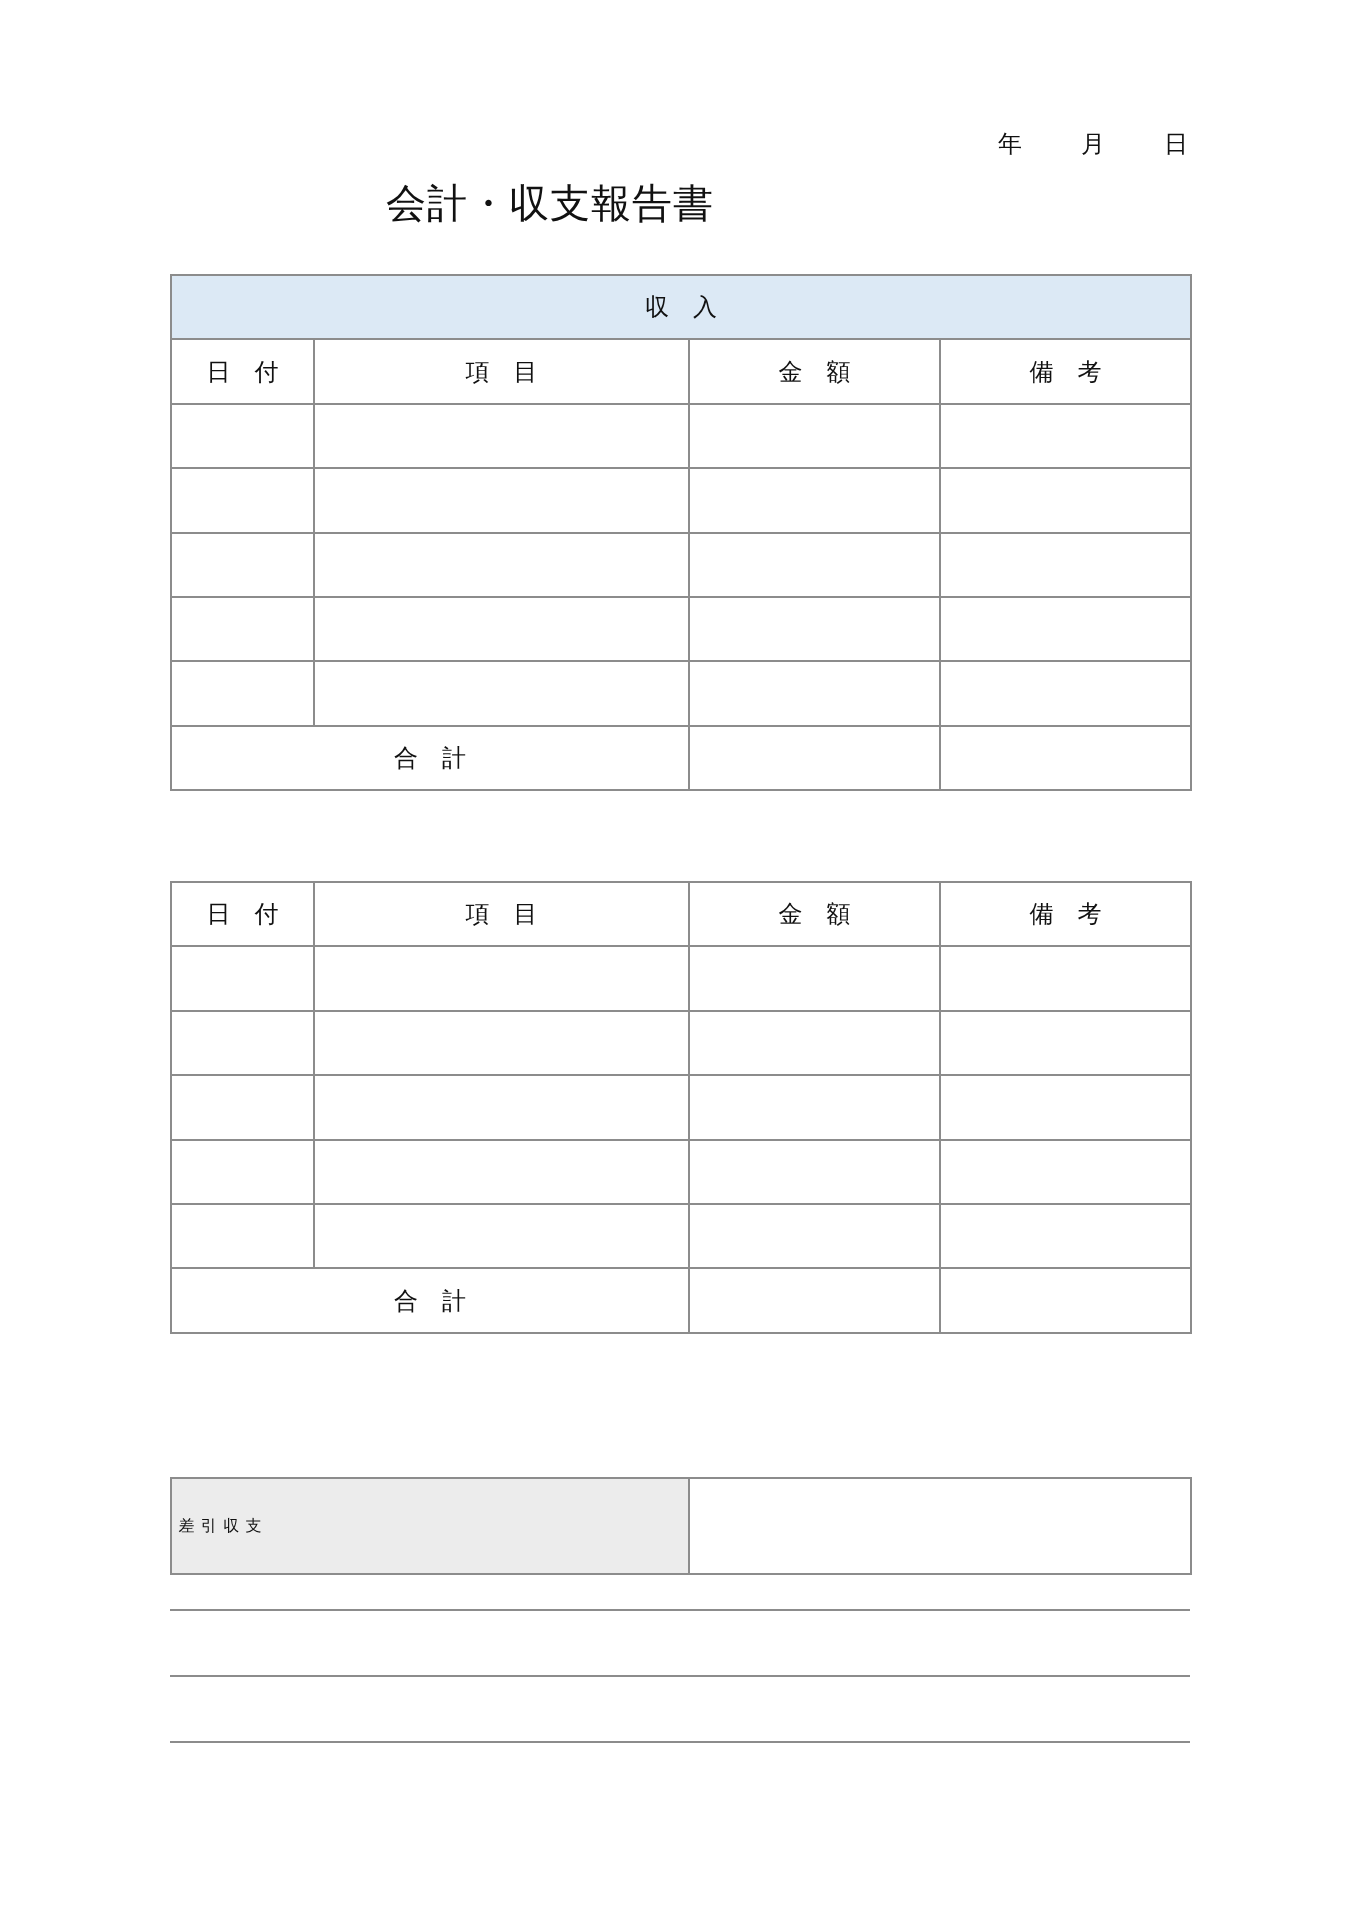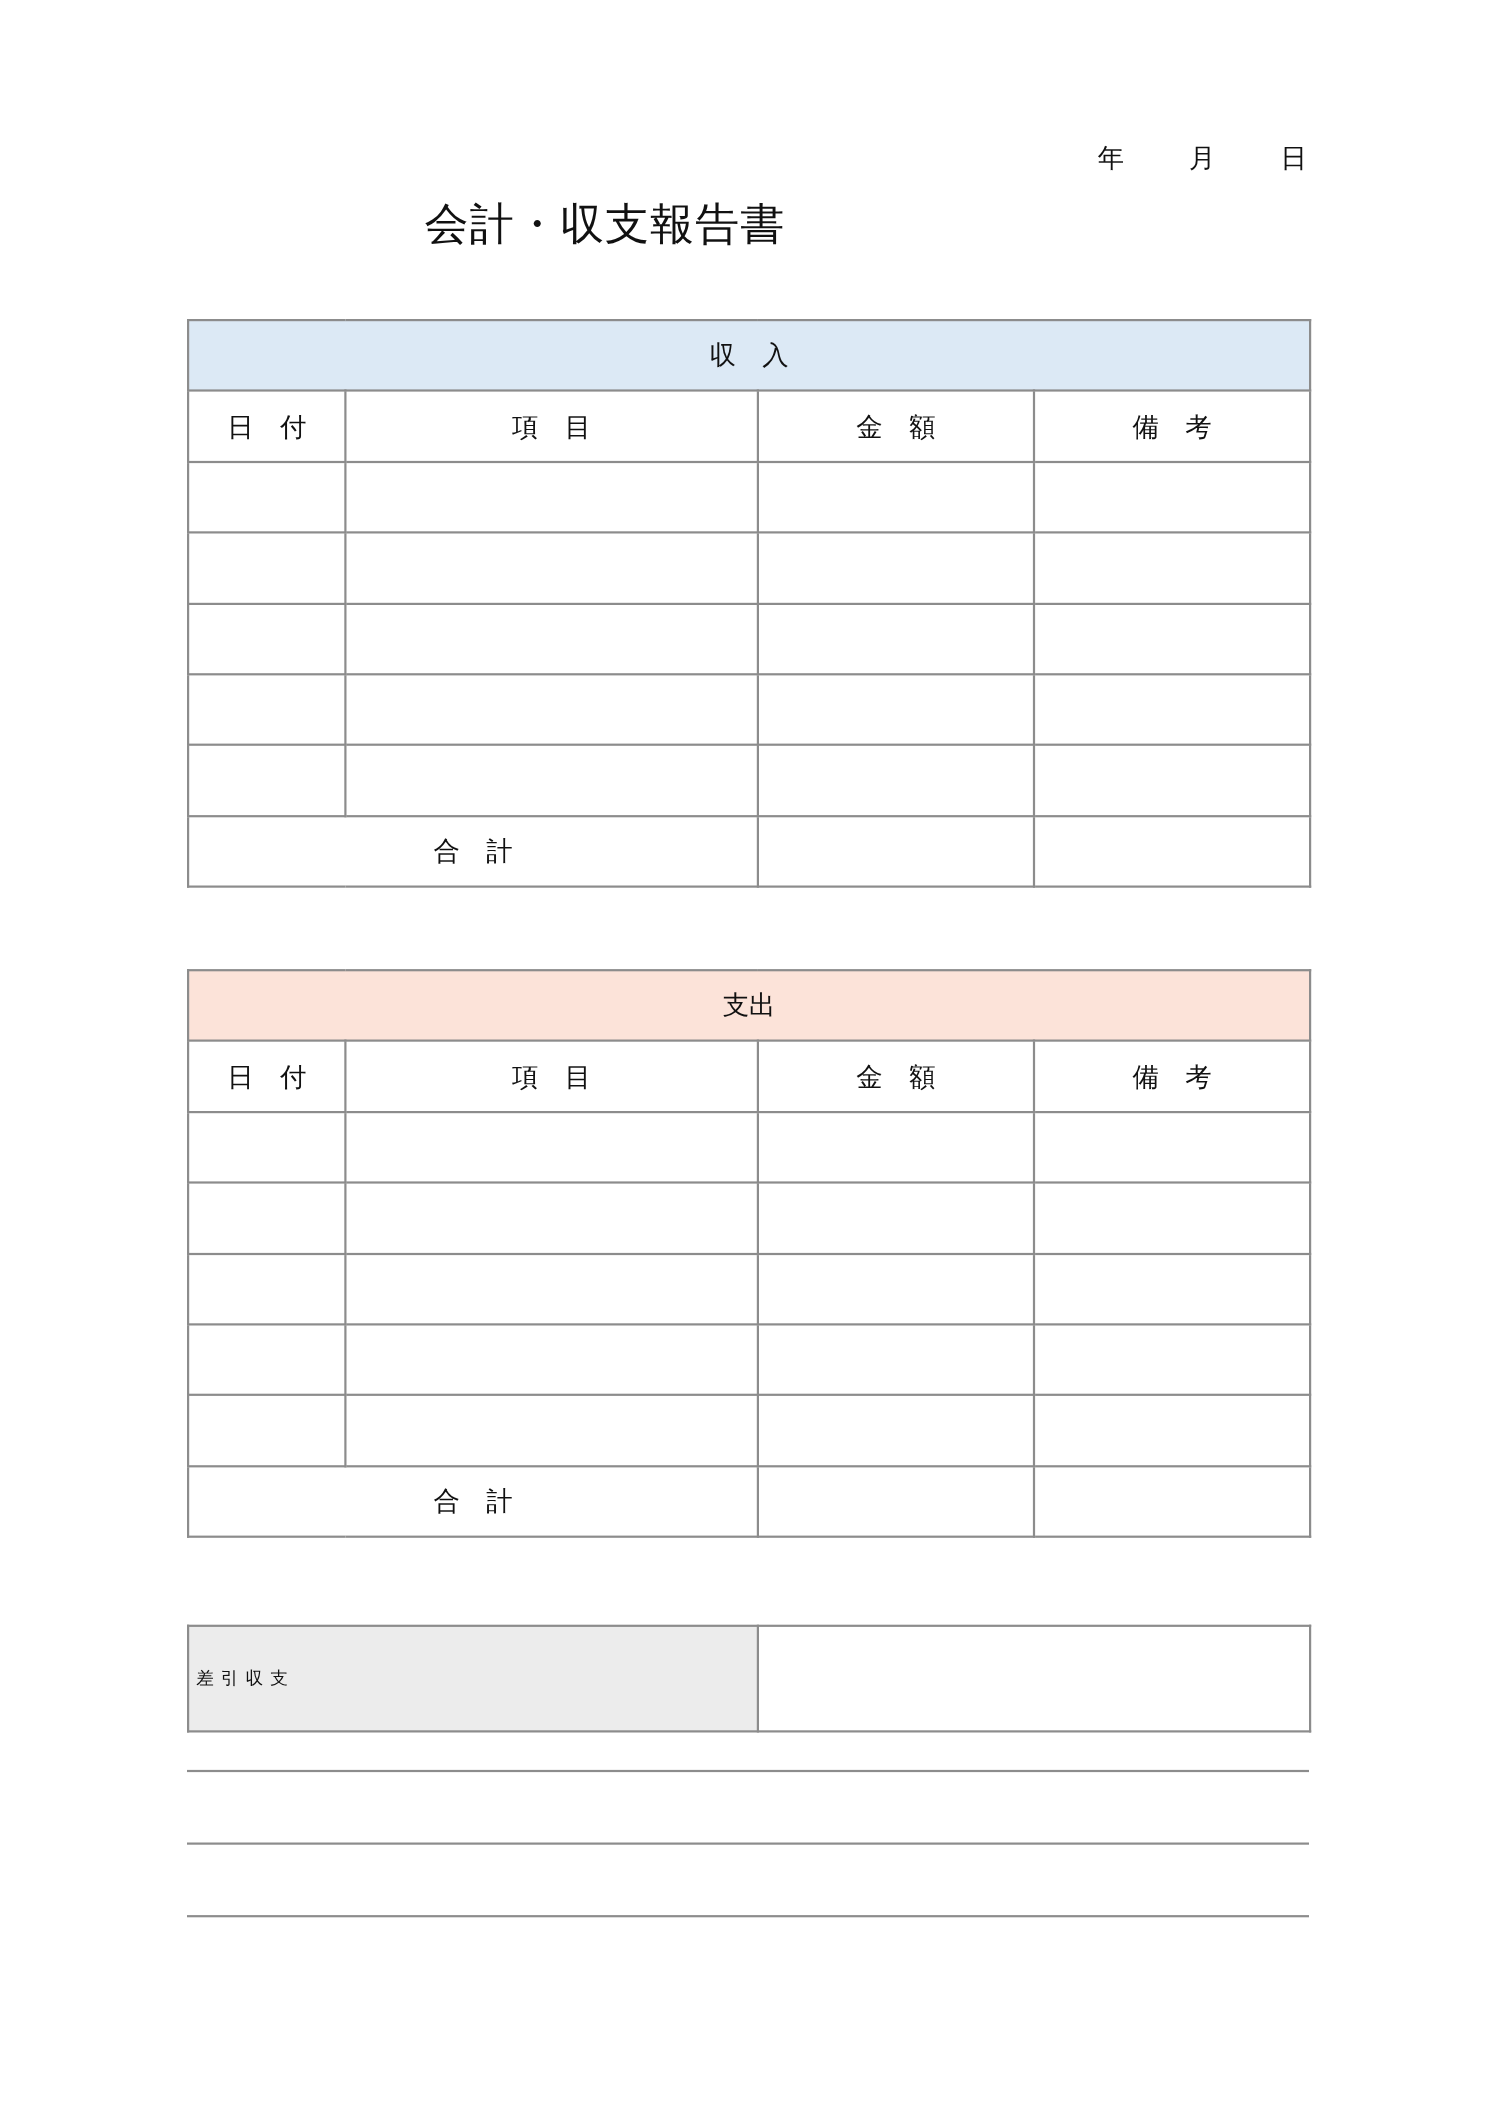--- a/index.html
+++ b/index.html
@@ -21,21 +21,21 @@
 <body>
 
 <div class="date">
   <span style="left:998px">年</span>
   <span style="left:1081px">月</span>
   <span style="left:1164px">日</span>
 </div>
 
 <div class="title">会計・収支報告書</div>
 
-<table class="tbl" style="top:290px">
+<table class="tbl" style="top:274px">
   <colgroup>
       <col style="width:143px">
       <col style="width:375px">
       <col style="width:251px">
       <col style="width:251px">
     </colgroup>
   <tbody>
       <tr class="hdr-in">
         <td class="h" colspan="4">収　入</td>
       </tr>
@@ -84,23 +84,20 @@
   </table>
 
 <table class="tbl" style="top:881px">
   <colgroup>
       <col style="width:143px">
       <col style="width:375px">
       <col style="width:251px">
       <col style="width:251px">
     </colgroup>
   <tbody>
-      <tr class="hdr-out">
-        <td class="h" colspan="4">支出</td>
-      </tr>
   <tr>
     <td>日　付</td>
     <td>項　目</td>
     <td>金　額</td>
     <td>備　考</td>
   </tr>
   <tr>
         <td></td>
         <td></td>
         <td></td>

